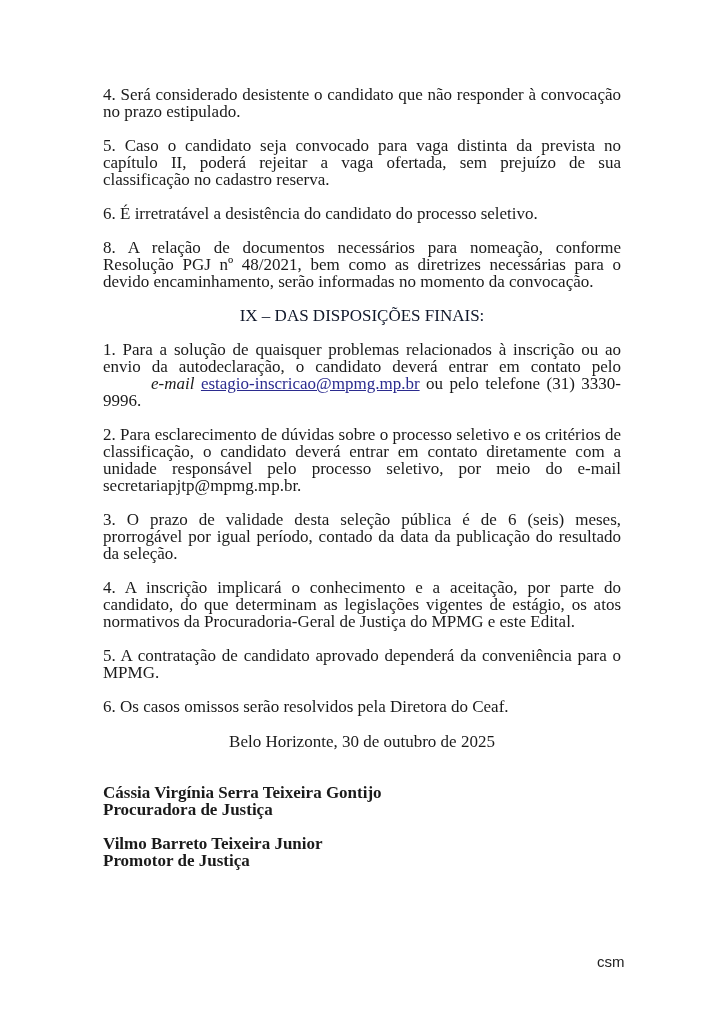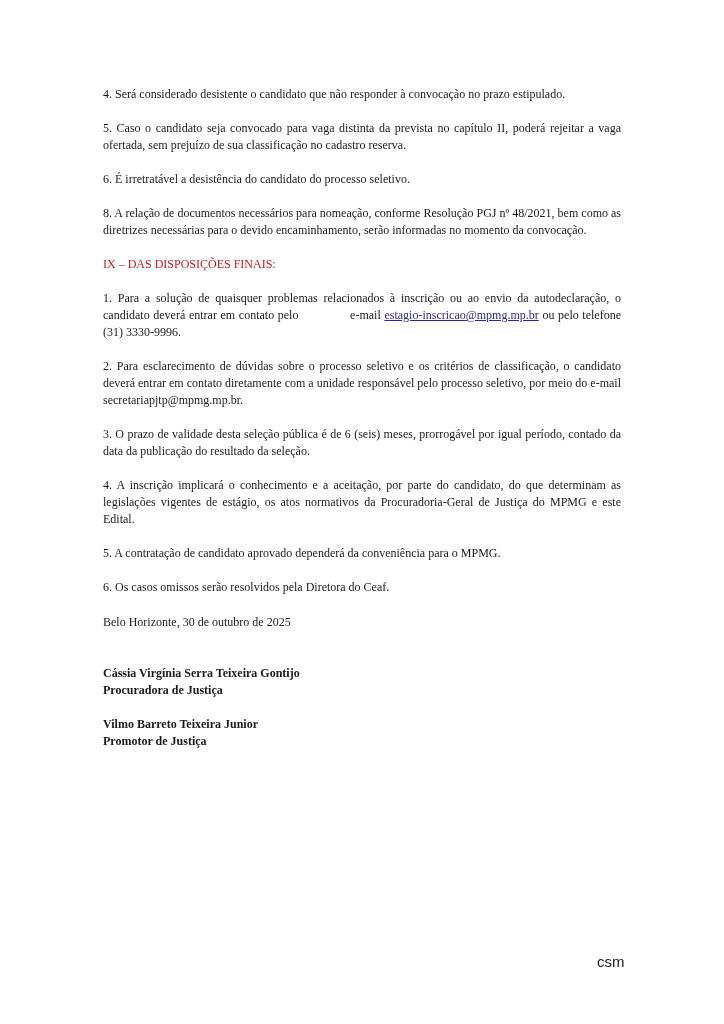--- a/index.html
+++ b/index.html
@@ -14,46 +14,48 @@
       overflow: hidden;
       font-family: "DejaVu Serif", "Liberation Serif", serif;
       color: #1a1a1a;
     }
     .page {
       position: absolute;
       left: 103px;
       top: 86px;
       width: 518px;
       font-family: "Liberation Serif", "DejaVu Serif", serif;
-      font-size: 12px;
+      font-size: 17px;
       line-height: 17px;
     }
     .para {
       margin: 0 0 17px 0;
       text-align: justify;
       text-align-last: left;
     }
     .section-heading {
-      color: #b91c1c;
+      color: #0f172a;
       margin: 0 0 17px 0;
       text-transform: none;
+      text-align: center;
     }
     .link {
       color: #2b2b8f;
       text-decoration: underline;
     }
     .email-label {
+      font-style: italic;
       margin-left: 48px;
     }
     .closing {
       text-align: center;
       margin-top: 18px;
     }
     .date-line {
-      text-align: left;
+      text-align: center;
       margin: 0 0 34px 0;
     }
     .signature {
       text-align: left;
       font-weight: bold;
       margin: 0 0 17px 0;
     }
     .signature div {
       line-height: 17px;
     }

